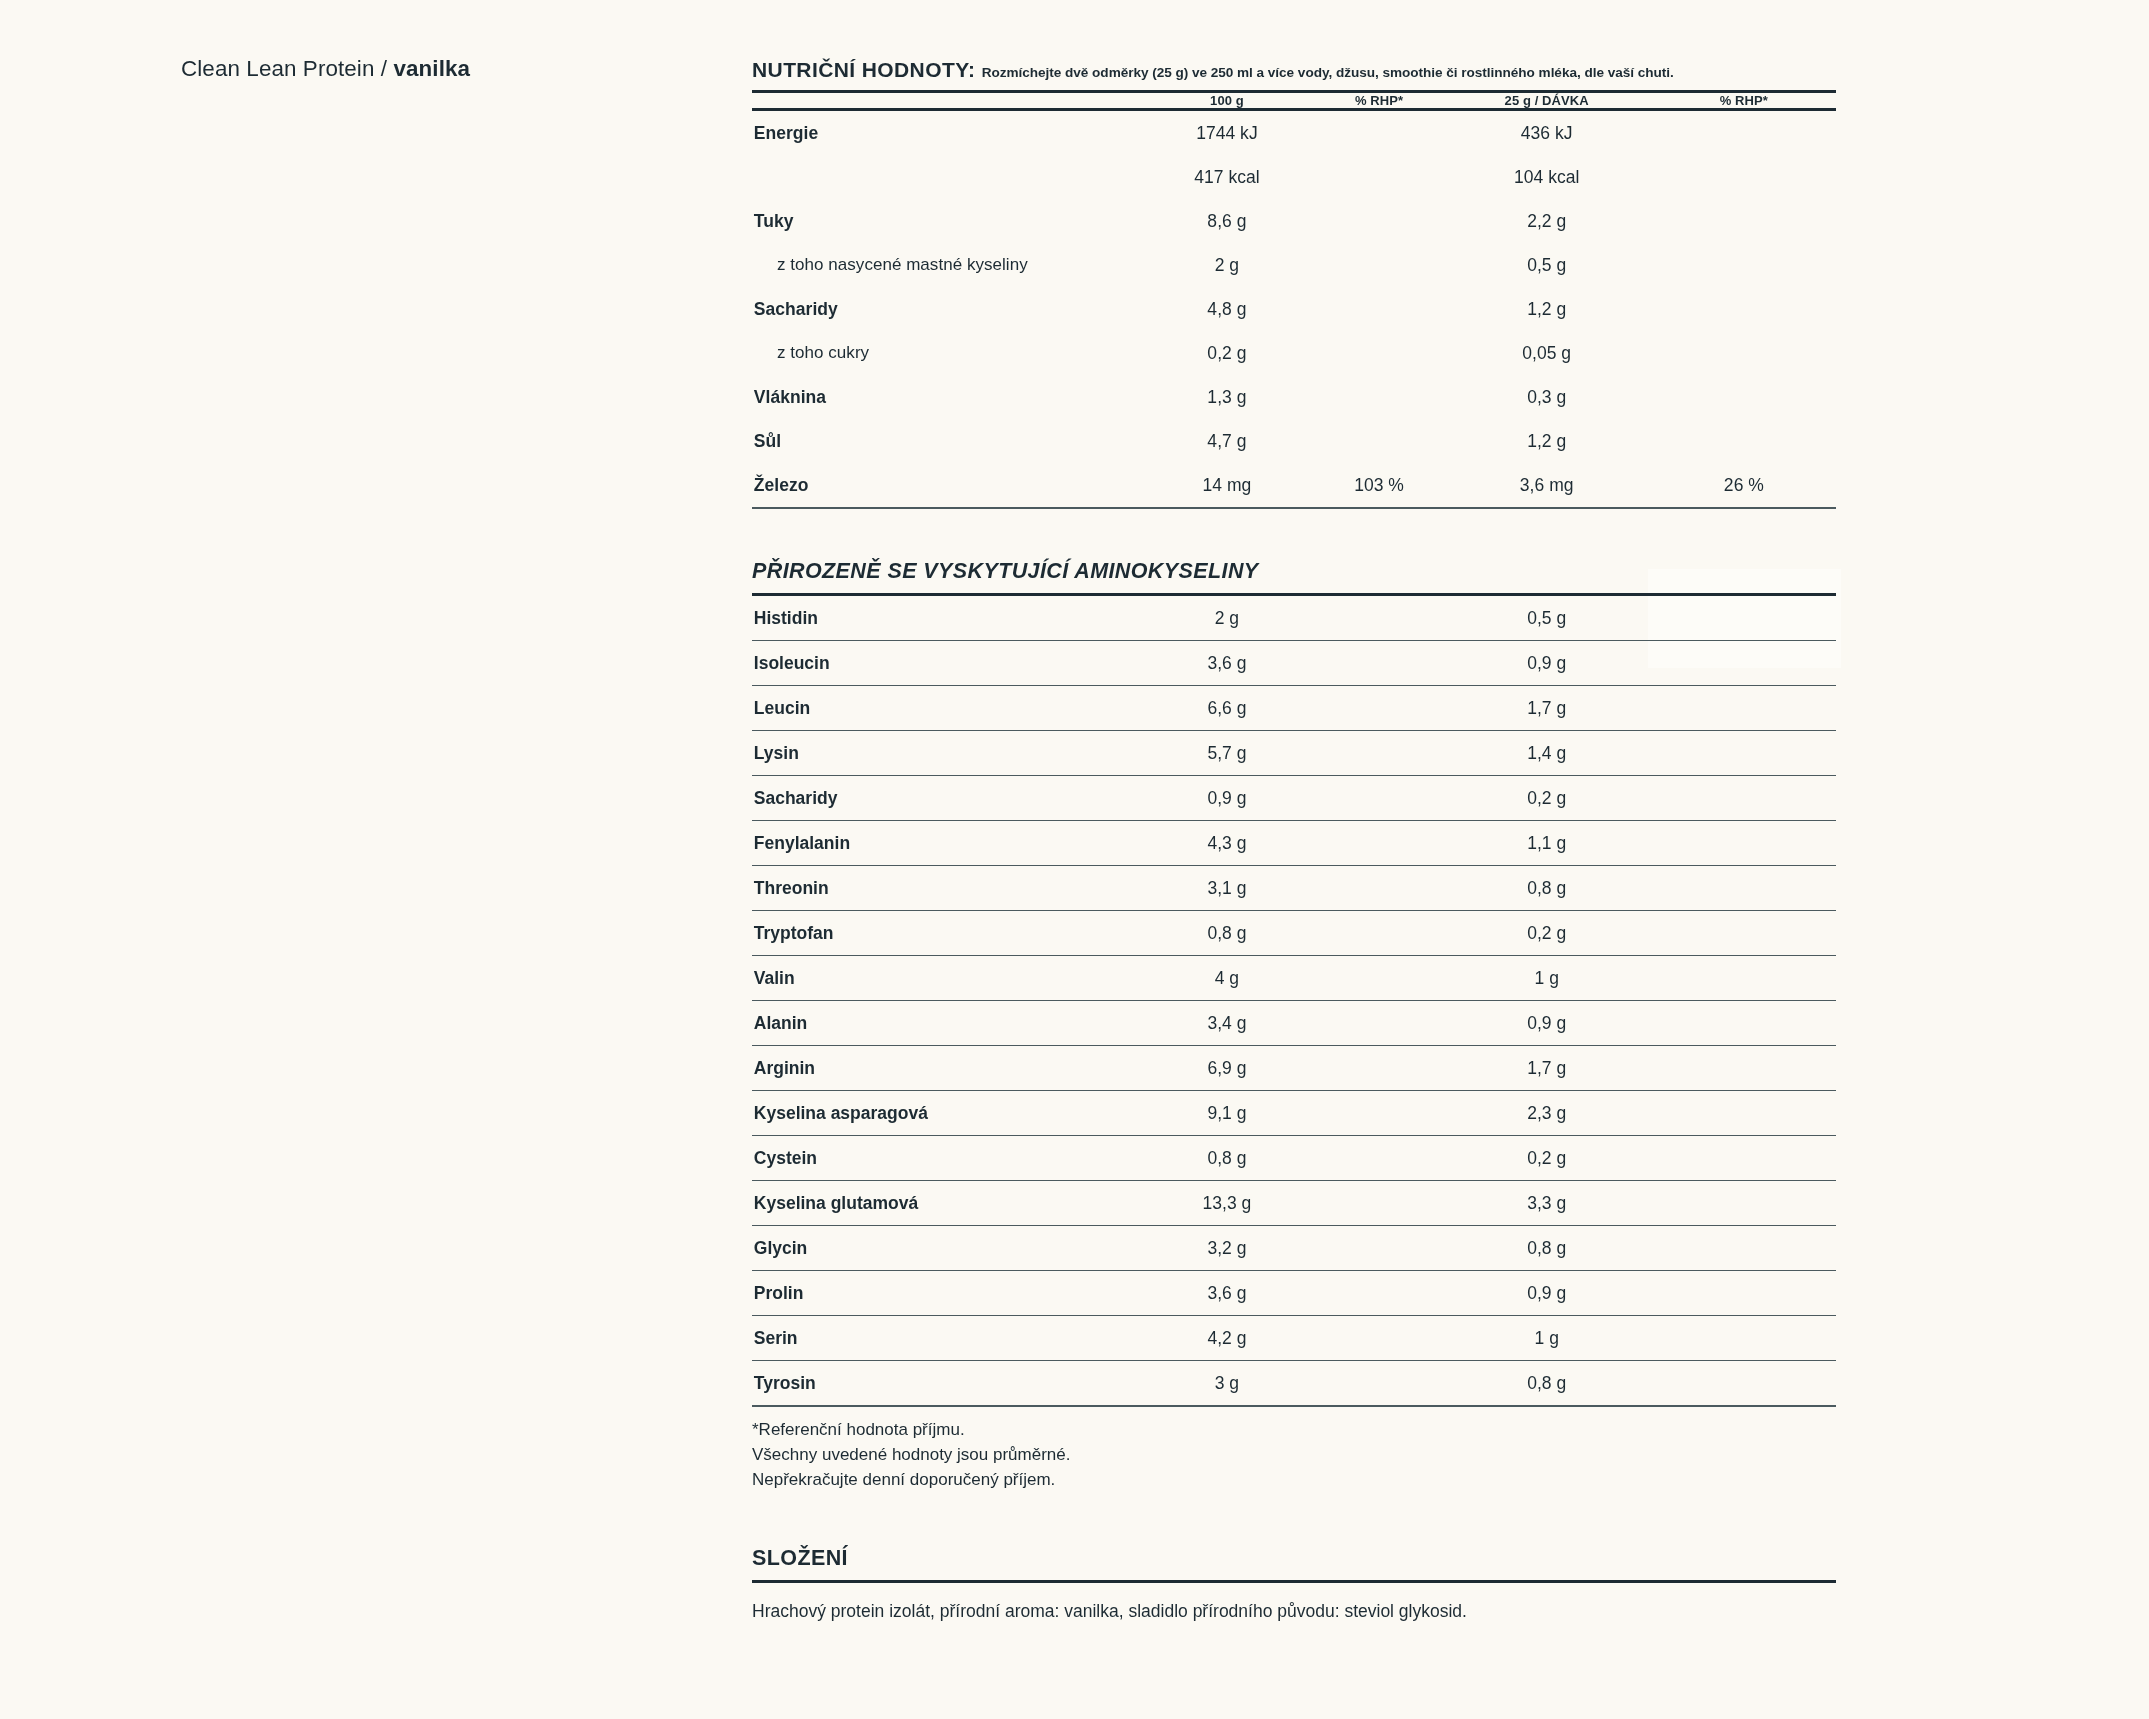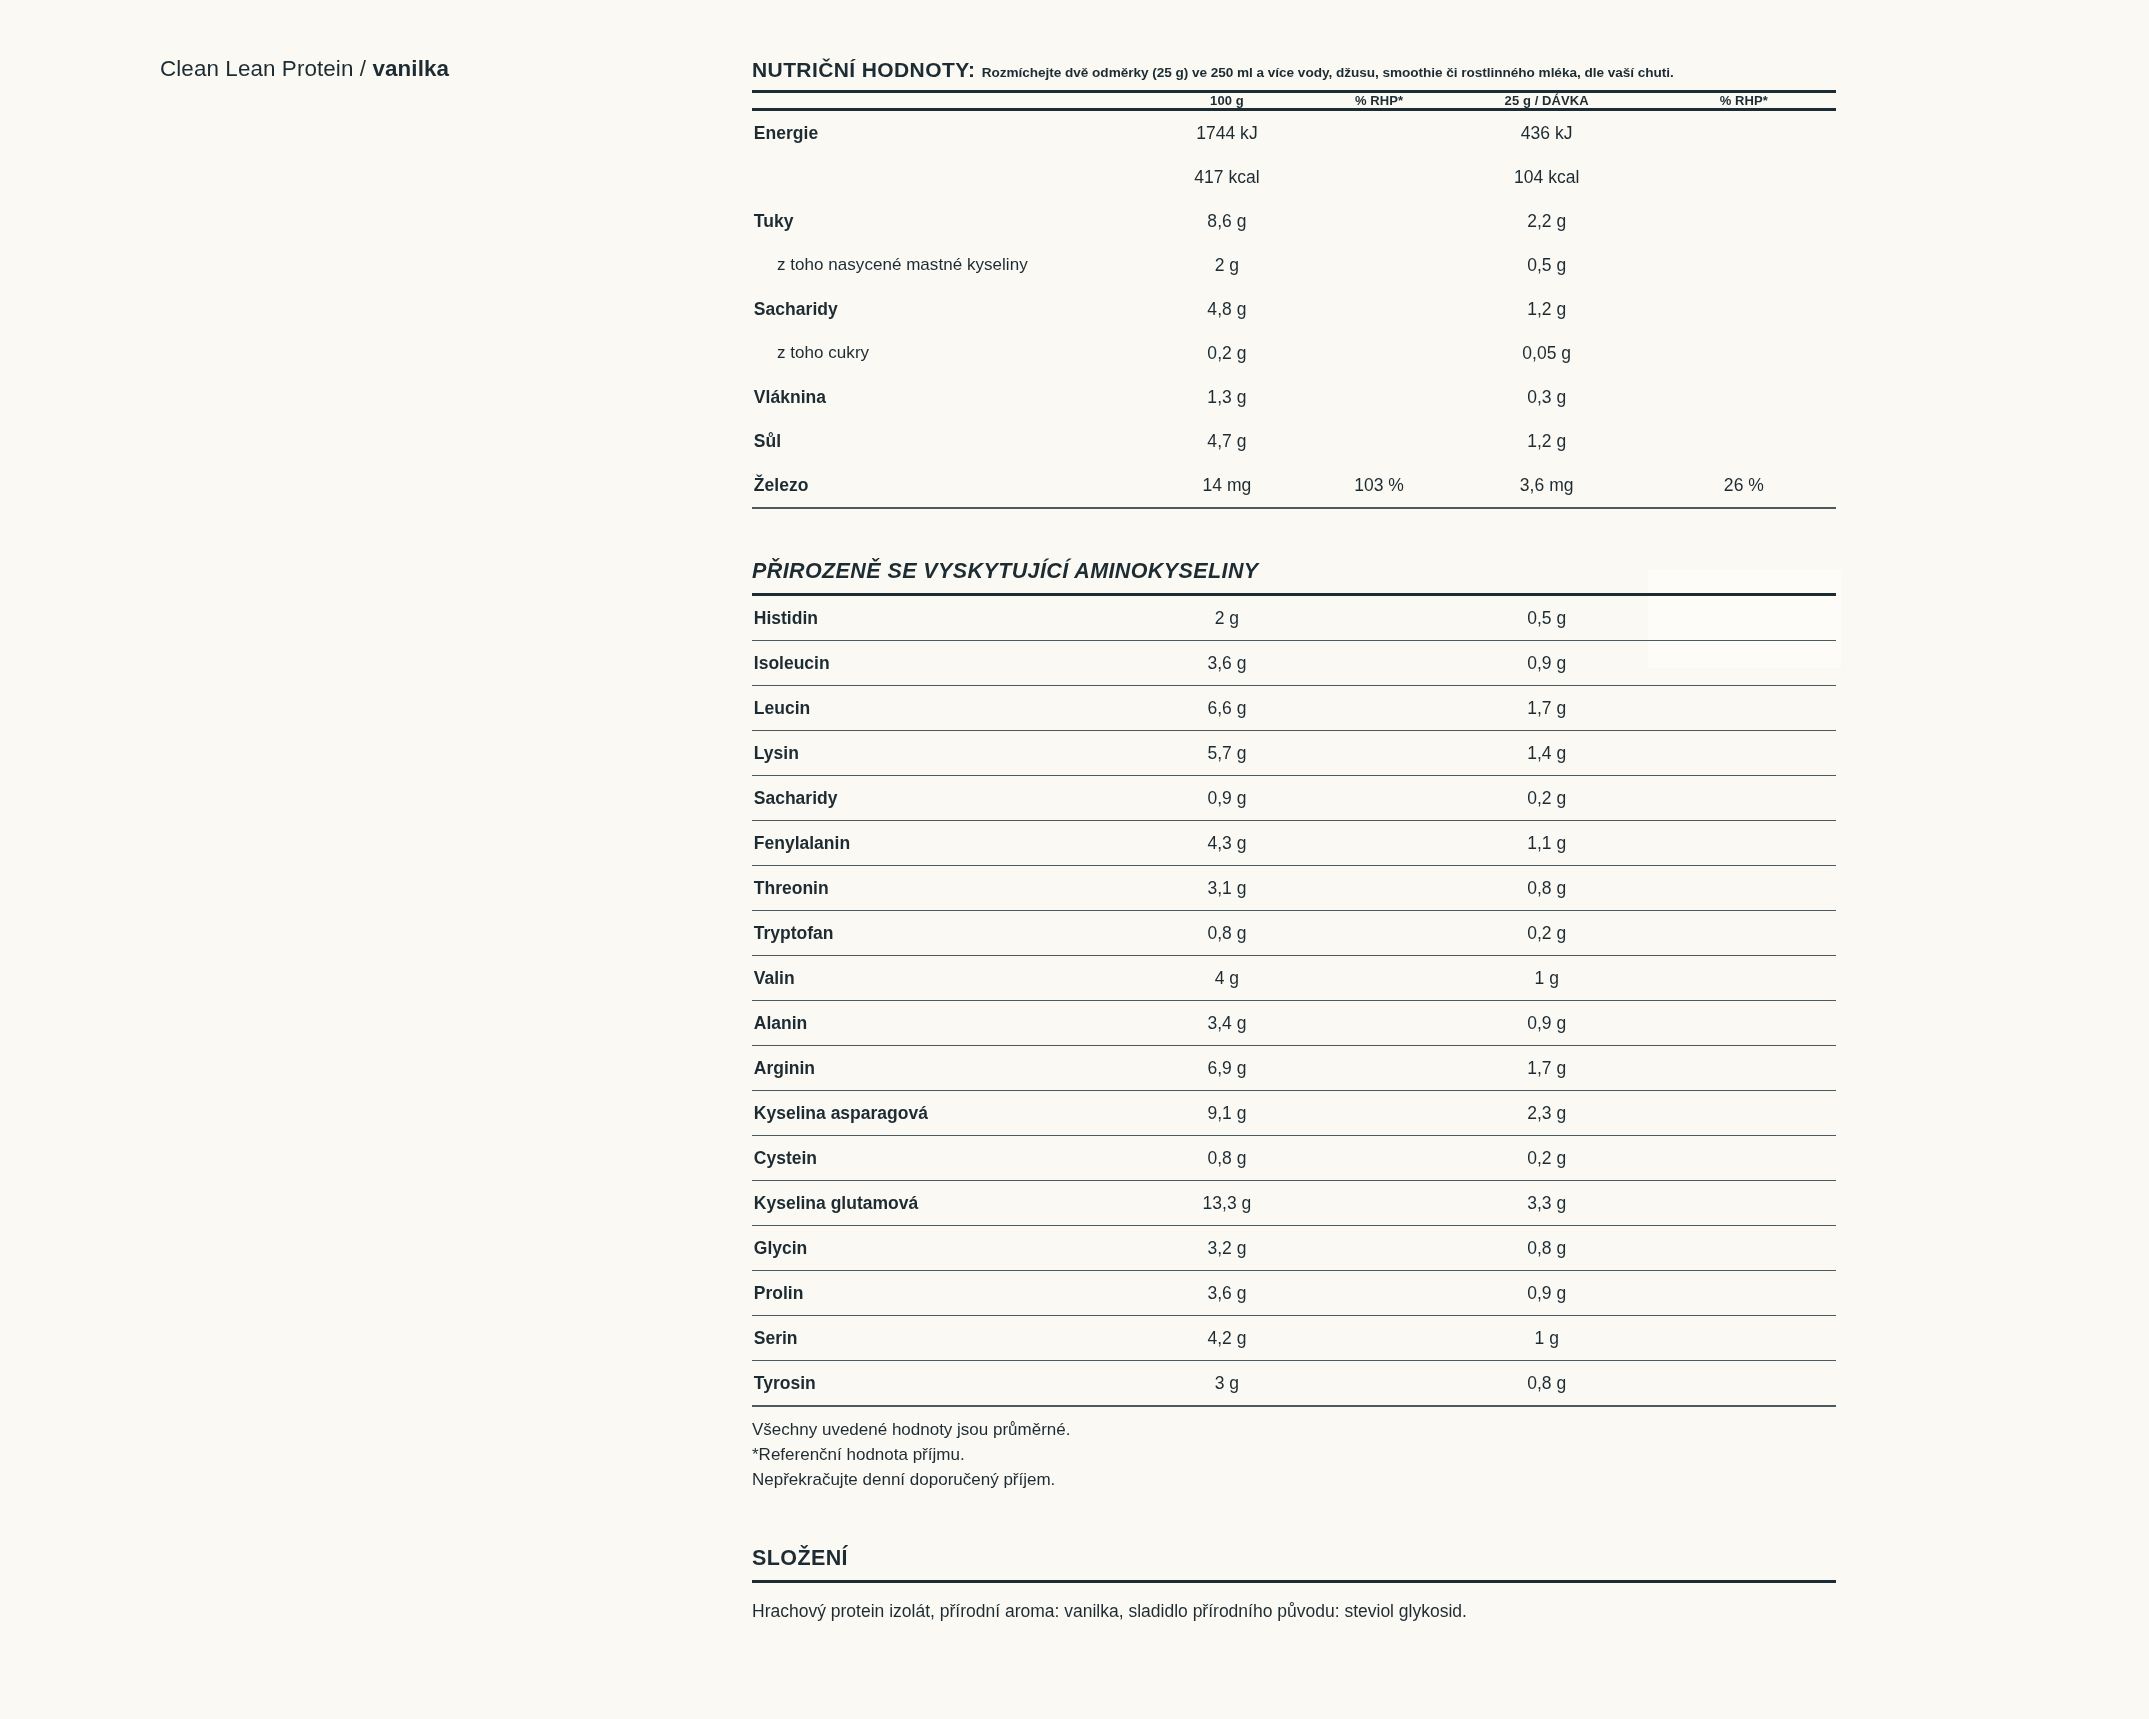--- a/index.html
+++ b/index.html
@@ -18,21 +18,21 @@
 
   .page {
     position: relative;
     width: 2149px;
     height: 1720px;
   }
 
   
   .product-title {
     position: absolute;
-    left: 160px;
+    left: 181px;
     top: 56px;
     font-size: 22.4px;
     font-weight: 400;
     letter-spacing: 0.1px;
     color: #1D2B33;
     white-space: nowrap;
   }
   .product-title .flavour {
     font-weight: 700;
   }
@@ -471,22 +471,22 @@
             <td class="val">3 g</td>
             <td class="val"></td>
             <td class="val">0,8 g</td>
             <td class="val"></td>
           </tr>
         </tbody>
     </table>
     <div class="table-close"></div>
 
     <div class="footnotes">
+      <div>*Referenční hodnota příjmu.</div>
       <div>Všechny uvedené hodnoty jsou průměrné.</div>
-      <div>*Referenční hodnota příjmu.</div>
       <div>Nepřekračujte denní doporučený příjem.</div>
     </div>
 
     <div class="comp-title">SLOŽENÍ</div>
     <div class="comp-rule"></div>
     <div class="comp-text">Hrachový protein izolát, přírodní aroma: vanilka, sladidlo přírodního původu: steviol glykosid.</div>
 
   </div>
 </div>
 

